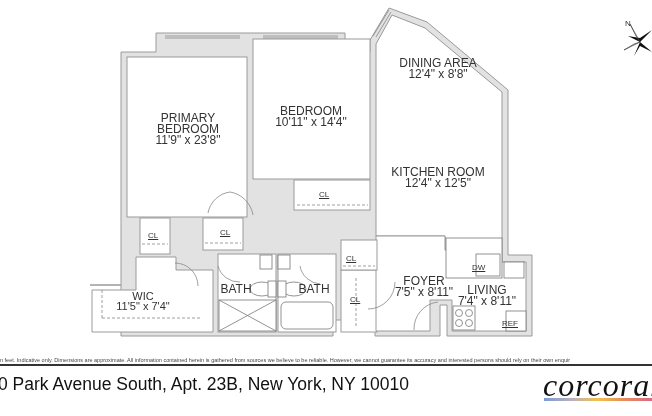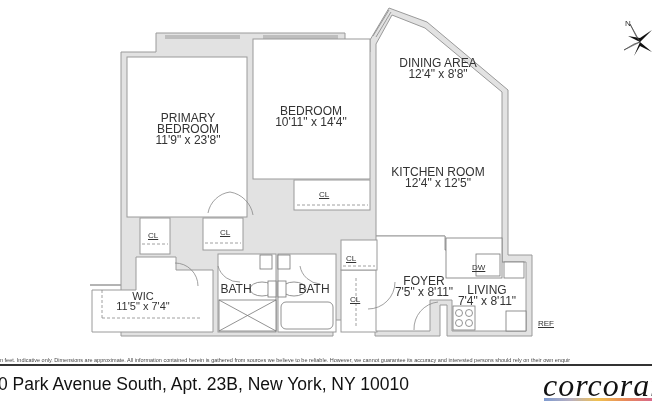--- a/index.html
+++ b/index.html
@@ -133,20 +133,20 @@
   <div>7'4" x 8'11"</div>
 </div>
 
 <div class="fix-label" style="left:319px; top:190px;">CL</div>
 <div class="fix-label" style="left:148px; top:231px;">CL</div>
 <div class="fix-label" style="left:220px; top:228px;">CL</div>
 <div class="fix-label" style="left:346px; top:254px;">CL</div>
 <div class="fix-label" style="left:350px; top:295px;">CL</div>
 
 <div class="fix-label" style="left:472px; top:263px;">DW</div>
-<div class="fix-label" style="left:538px; top:319px;">REF</div>
+<div class="fix-label" style="left:502px; top:319px;">REF</div>
 <div id="compass-n">N</div>
 
 <div id="disclaimer">n feet. Indicative only. Dimensions are approximate. All information contained herein is gathered from sources we believe to be reliable. However, we cannot guarantee its accuracy and interested persons should rely on their own enquir</div>
 <div id="rule"></div>
 <div id="address">0 Park Avenue South, Apt. 23B, New York, NY 10010</div>
 <div id="brand">corcoran</div>
 <div id="brand-bar"></div>
 
 </body></html>

